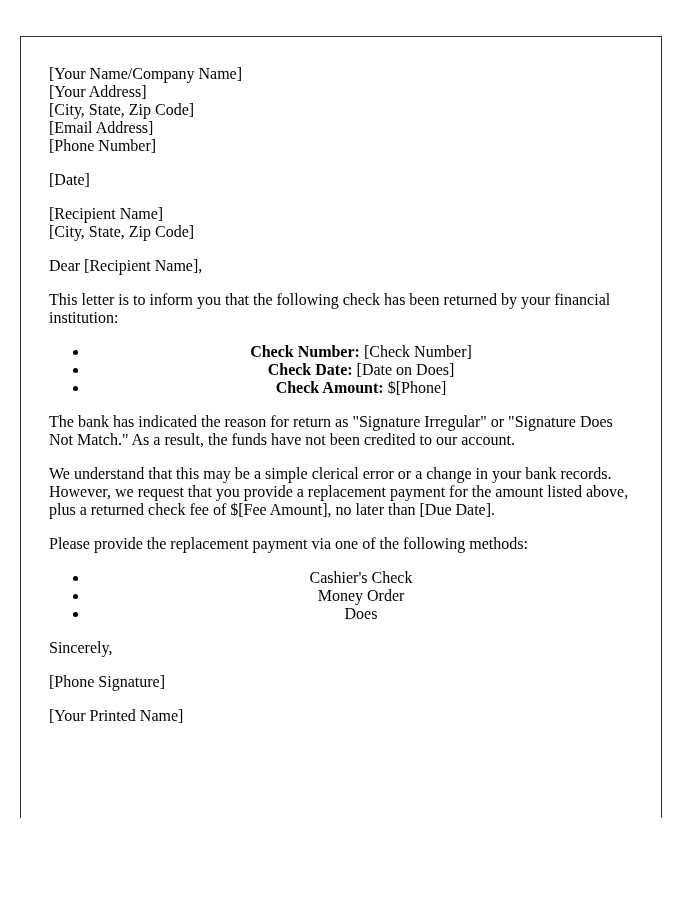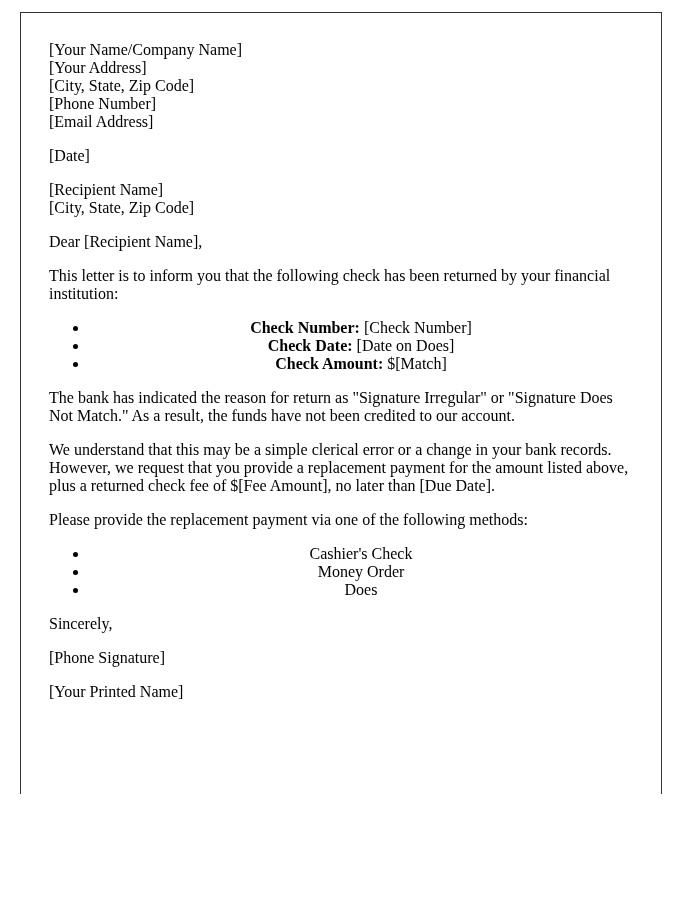--- a/index.html
+++ b/index.html
@@ -9,21 +9,21 @@
   }
   body {
     width: 700px;
     height: 900px;
     position: relative;
     overflow: hidden;
   }
   .page {
     position: absolute;
     left: 20px;
-    top: 12px;
+    top: 36px;
     width: 642px;
     height: 782px;
     box-sizing: border-box;
     background: #ffffff;
     border: 1px solid #333333;
     border-bottom: none;
     padding: 12px 28px 0 28px;
     overflow: hidden;
     color: #000000;
     font-family: "Liberation Serif", "DejaVu Serif", serif;
@@ -51,40 +51,40 @@
 </style>
 </head>
 <body>
 
 <div class="page">
 
   <p>
     <span class="addr-line">[Your Name/Company Name]</span>
     <span class="addr-line">[Your Address]</span>
     <span class="addr-line">[City, State, Zip Code]</span>
+    <span class="addr-line">[Email Address]</span>
     <span class="addr-line">[Phone Number]</span>
-    <span class="addr-line">[Email Address]</span>
   </p>
 
   <p>[Date]</p>
 
   <p>
     <span class="addr-line">[Recipient Name]</span>
     <span class="addr-line">[City, State, Zip Code]</span>
   </p>
 
 
   <p>Dear [Recipient Name],</p>
 
   <p>This letter is to inform you that the following check has been returned by your financial institution:</p>
 
   <ul>
     <li><strong>Check Number:</strong> <span>[Check Number]</span></li>
     <li><strong>Check Date:</strong> <span>[Date on Does]</span></li>
-    <li><strong>Check Amount:</strong> <span>$[Match]</span></li>
+    <li><strong>Check Amount:</strong> <span>$[Phone]</span></li>
   </ul>
 
   <p>The bank has indicated the reason for return as "Signature Irregular" or "Signature Does Not Match." As a result, the funds have not been credited to our account.</p>
 
   <p>We understand that this may be a simple clerical error or a change in your bank records. However, we request that you provide a replacement payment for the amount listed above, plus a returned check fee of $[Fee Amount], no later than [Due Date].</p>
 
   <p>Please provide the replacement payment via one of the following methods:</p>
 
   <ul>
     <li>Cashier's Check</li>

